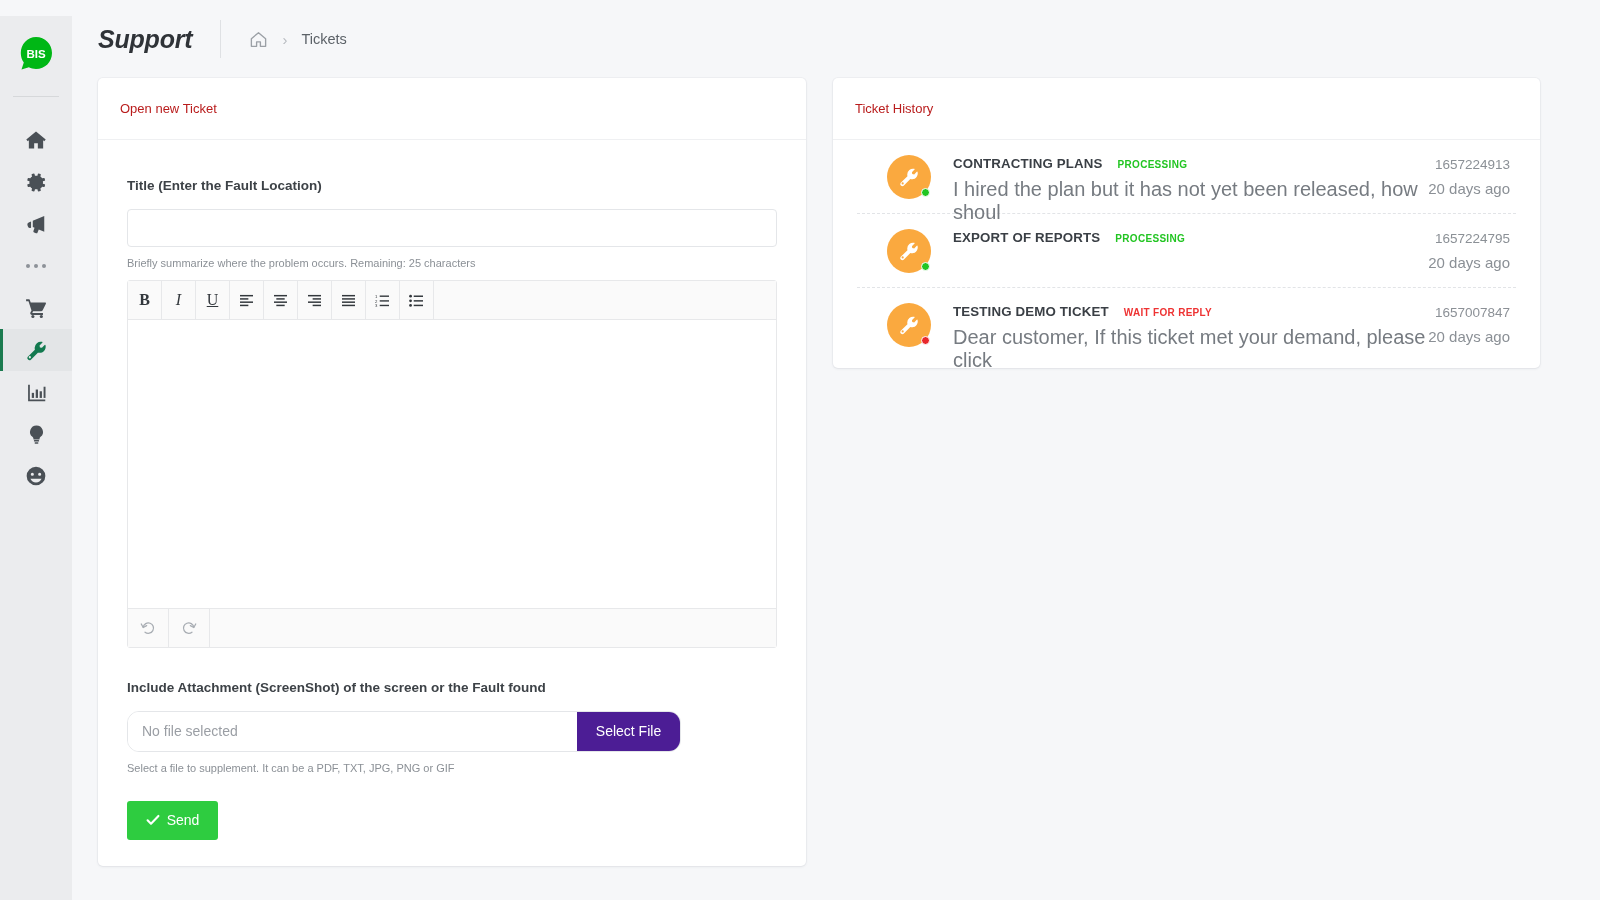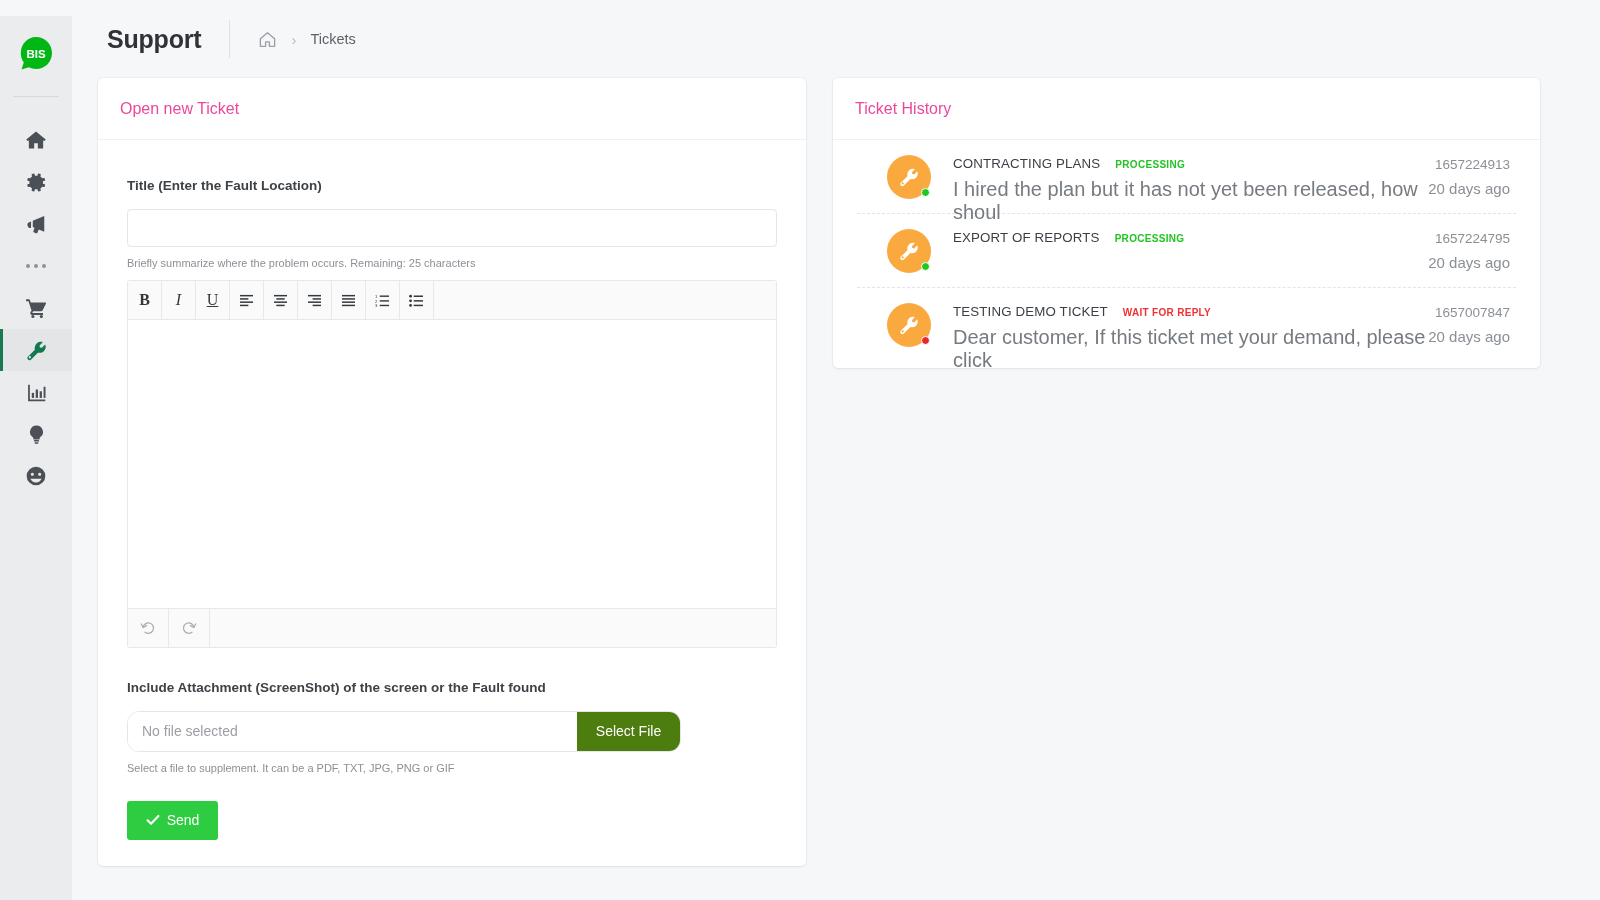--- a/index.html
+++ b/index.html
@@ -42,40 +42,40 @@
   .nav-item.active .glyph { fill: #12794f; }
   .nav-dots { display: flex; gap: 4px; }
   .nav-dots i { width: 4px; height: 4px; border-radius: 50%; background: #8d9298; display: block; }
 
   
   #page-header {
     position: absolute; left: 72px; top: 0; right: 0; height: 78px;
     display: flex; align-items: center;
   }
   #page-title {
-    margin-left: 35px;
-    font-size: 25px; font-weight: bold; color: #2f3338; letter-spacing: -0.2px;
+    margin-left: 26px;
+    font-size: 25px; font-weight: bold; color: #2f3338; letter-spacing: -0.2px; font-style: italic;
   }
   #header-sep { width: 1px; height: 38px; background: #dfe1e4; margin-left: 28px; }
   #breadcrumb { display: flex; align-items: center; margin-left: 28px; gap: 14px; }
   #breadcrumb .crumb-text { font-size: 14.5px; color: #5c6268; }
   .chevron { color: #b7bbc0; font-size: 15px; }
 
   
   .card {
     position: absolute;
     background: #ffffff;
     border-radius: 5px;
     box-shadow: 0 1px 3px rgba(30,40,60,0.07), 0 0 0 1px rgba(30,40,60,0.03);
   }
   .card-header {
     height: 62px; display: flex; align-items: center;
     padding: 0 22px; border-bottom: 1px solid #eff0f2;
   }
-  .card-header h2 { font-size: 16px; font-weight: normal; color: #ec4899; }
+  .card-header h2 { font-size: 13px; font-weight: normal; color: #b91c1c; }
 
   #form-card { left: 98px; top: 78px; width: 708px; height: 788px; }
   #history-card { left: 833px; top: 78px; width: 707px; height: 290px; }
 
   
   #form-body { padding: 36px 29px 0 29px; }
   .field-label {
     font-size: 13.5px; font-weight: bold; color: #3d4247; line-height: 1.5;
   }
   #title-input {
@@ -119,21 +119,21 @@
   #attach-row {
     margin-top: 12px; width: 554px; height: 41px;
     display: flex; border: 1px solid #e4e6e9; border-radius: 12px; overflow: hidden;
   }
   #file-name-box {
     flex: 1; display: flex; align-items: center; padding-left: 14px;
     font-size: 14px; color: #9a9ea4; background: #fff;
   }
   #select-file-btn {
     width: 103px; display: flex; align-items: center; justify-content: center;
-    background: #4d7c0f; color: #fff; font-size: 14px; cursor: pointer;
+    background: #4c1d95; color: #fff; font-size: 14px; cursor: pointer;
   }
   #attach-help { margin-top: 10px; }
   #send-btn {
     margin-top: 27px; width: 91px; height: 39px; border: none; border-radius: 3px;
     background: #2ecc40; color: #fff; font-size: 14px;
     font-family: "Liberation Sans", sans-serif;
     display: flex; align-items: center; justify-content: center; gap: 7px;
     cursor: pointer;
   }
   #send-btn .check { width: 14px; height: 14px; display: block; }
@@ -152,21 +152,21 @@
     background: #faa93f; display: flex; align-items: center; justify-content: center;
   }
   .status-dot {
     position: absolute; right: 1px; bottom: 2px;
     width: 9px; height: 9px; border-radius: 50%;
     border: 1.5px solid #fff;
   }
   .ticket-main { flex: 1; padding-top: 1px; }
   .ticket-line1 { display: flex; align-items: baseline; gap: 15px; }
   .ticket-subject {
-    font-size: 13.3px; font-weight: normal; color: #3a3f45; letter-spacing: 0.15px;
+    font-size: 13.3px; font-weight: bold; color: #3a3f45; letter-spacing: 0.15px;
   }
   .ticket-status { font-size: 10px; font-weight: bold; letter-spacing: 0.3px; }
   .ticket-preview { font-size: 20px; color: #767b81; margin-top: 7px; }
   .ticket-meta { text-align: right; padding-top: 2px; padding-right: 6px; flex: none; }
   .ticket-id { font-size: 13.5px; color: #8b9096; }
   .ticket-age { font-size: 15px; color: #8b9096; margin-top: 8px; }
 </style>
 </head>
 <body>
 

